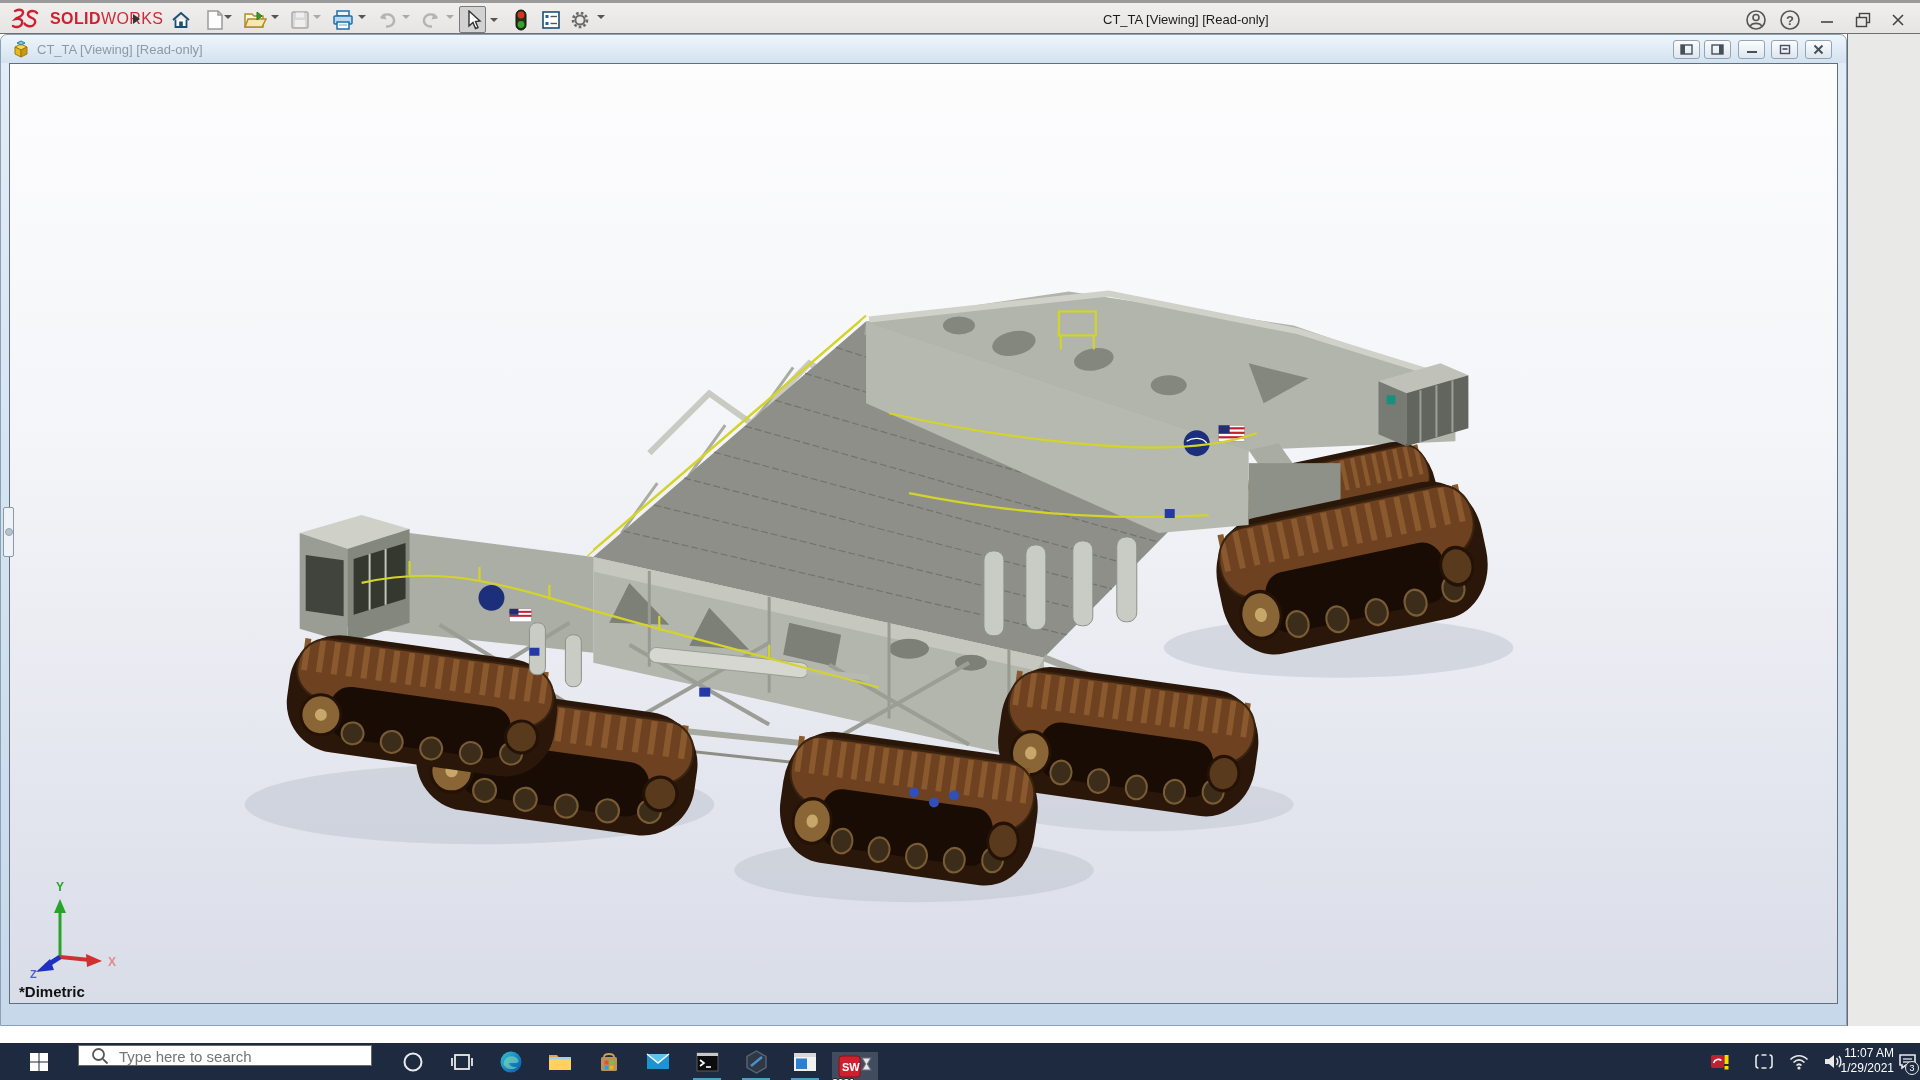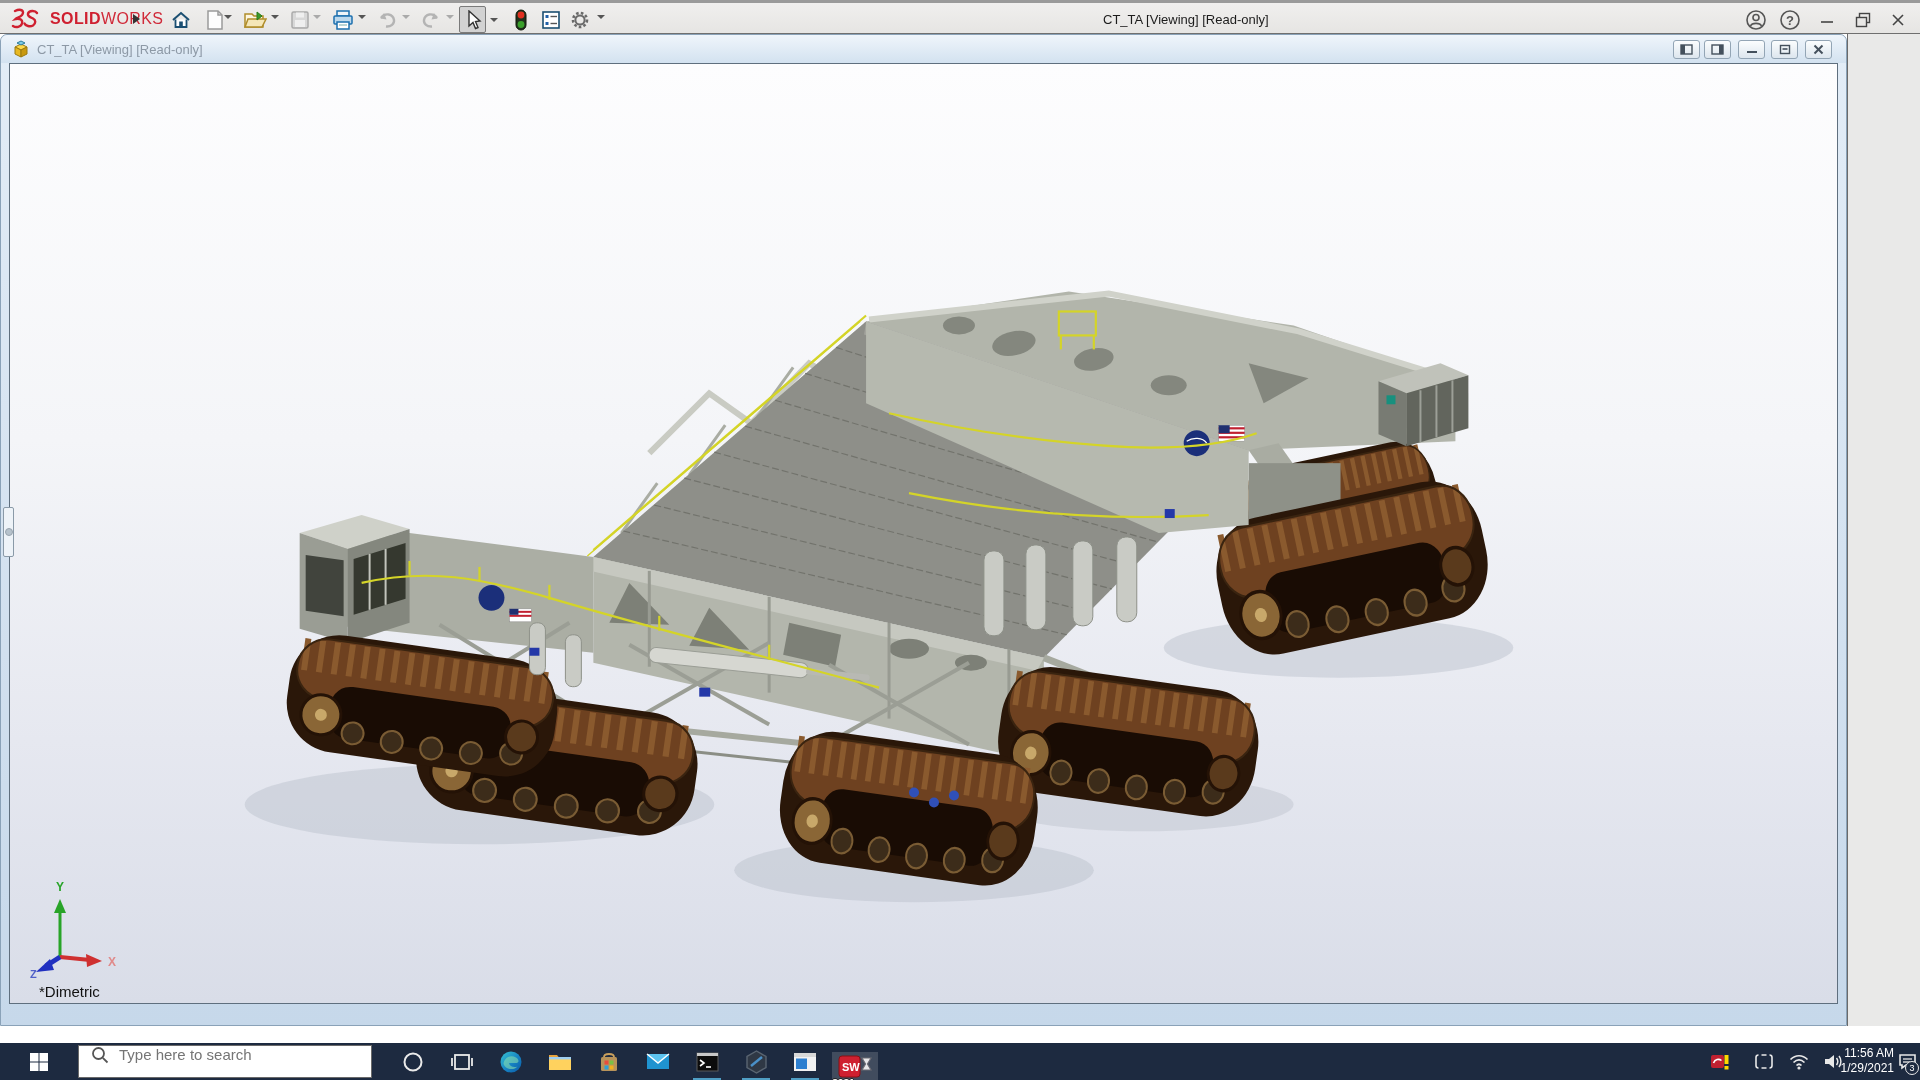--- a/index.html
+++ b/index.html
@@ -29,30 +29,30 @@
   #doc-title { position:absolute; left:36px; top:7px; font-size:13px; color:#8d99a6; }
   .doc-btn { position:absolute; top:5px; width:27px; height:19px; border:1px solid #93a5b5; border-radius:3px;
     background:linear-gradient(#fbfdfe,#dde6ee); display:flex; align-items:center; justify-content:center; }
   #viewport { position:absolute; left:8px; top:28px; width:1829px; height:941px;
     border:1px solid #5f6f7e;
     background:linear-gradient(180deg,#fdfdfe 0%,#f4f5f8 40%,#e6e8f0 72%,#d9dde8 100%); }
   #model-svg { position:absolute; left:0; top:0; width:100%; height:100%; }
   #splitter-handle { position:absolute; left:2px; top:472px; width:11px; height:50px;
     background:#eef3f8; border:1px solid #8a9aa8; border-radius:2px; }
   #splitter-handle::after { content:""; position:absolute; left:1px; top:20px; width:6px; height:6px; border-radius:50%; background:#b6c2cc; border:1px solid #98a4ae; }
-  #orientation-label { position:absolute; left:9px; bottom:3px; font-size:15px; font-weight:400; color:#111;margin-left:20px; }
+  #orientation-label { position:absolute; left:9px; bottom:3px; font-size:15px; font-weight:700; color:#111; }
   #triad { position:absolute; left:12px; bottom:24px; }
 
   #taskpane-strip { position:absolute; left:1847px; top:34px; width:73px; height:992px; background:#e9e9e8; border-left:1px solid #6a6a6a; }
   #bottom-gap { position:absolute; left:0; top:1026px; width:1920px; height:17px; background:#ffffff; }
 
   
   #taskbar { position:absolute; left:0; top:1043px; width:1920px; height:37px; background:#1d2a40; }
   #start-button { position:absolute; left:0; top:0; width:78px; height:37px; display:flex; align-items:center; justify-content:center; }
-  #search-box { position:absolute; left:78px; top:2px; width:294px; height:33px; background:#fff; border:1px solid #6a6a6a; display:flex; align-items:flex-start; }
+  #search-box { position:absolute; left:78px; top:2px; width:294px; height:21px; background:#fff; border:1px solid #6a6a6a; display:flex; align-items:flex-end; }
   #search-box input { border:none; outline:none; font-size:15px; color:#444; width:230px; font-family:"Liberation Sans",sans-serif; background:transparent; }
   .tb-app { position:absolute; top:0; width:44px; height:37px; display:flex; align-items:center; justify-content:center; }
   .underline { position:absolute; bottom:0; left:8px; width:28px; height:2px; background:#4f9ec4; }
   #sw-tile { background:rgba(255,255,255,.16);margin-top:9px; }
   #sw-tile .underline { background:#78b0e0; left:4px; width:38px; }
   #sw-year { position:absolute; bottom:0px; left:0; width:100%; text-align:left; font-size:11px; font-weight:700; color:#fff;
     text-shadow:-1px 0 #222,1px 0 #222,0 -1px #222,0 1px #222; letter-spacing:-.5px; }
   .tray-ic { position:absolute; top:0; height:37px; display:flex; align-items:center; justify-content:center; }
   #clock { position:absolute; right:26px; top:3px; width:76px; text-align:right; color:#fff; font-size:12px; line-height:15px; }
   #action-center { position:absolute; right:0px; top:0; width:26px; height:37px; display:flex; align-items:center; justify-content:center; }
@@ -554,21 +554,21 @@
     </svg>
   </div>
   <div class="tray-ic" style="right:72px;width:30px">
     <svg width="20" height="17" viewBox="0 0 20 17">
       <polygon points="2,6 6,6 11,2 11,15 6,11 2,11" fill="#e8e8e8"></polygon>
       <path d="M13.5 5 C15 7 15 10 13.5 12" fill="none" stroke="#e8e8e8" stroke-width="1.5"></path>
       <path d="M16 3 C18.5 6 18.5 11 16 14" fill="none" stroke="#e8e8e8" stroke-width="1.5"></path>
     </svg>
   </div>
   <div id="clock">
-    <div>11:56 AM</div>
+    <div>11:07 AM</div>
     <div>1/29/2021</div>
   </div>
   <div id="action-center">
     <svg width="19" height="17" viewBox="0 0 19 17">
       <path d="M2 2 H17 V12 H8 L4 15 V12 H2 Z" fill="none" stroke="#e8e8e8" stroke-width="1.6"></path>
       <line x1="5" y1="6" x2="14" y2="6" stroke="#e8e8e8" stroke-width="1.3"></line>
       <line x1="5" y1="9" x2="12" y2="9" stroke="#e8e8e8" stroke-width="1.3"></line>
     </svg>
     <div id="ac-badge">3</div>
   </div>

